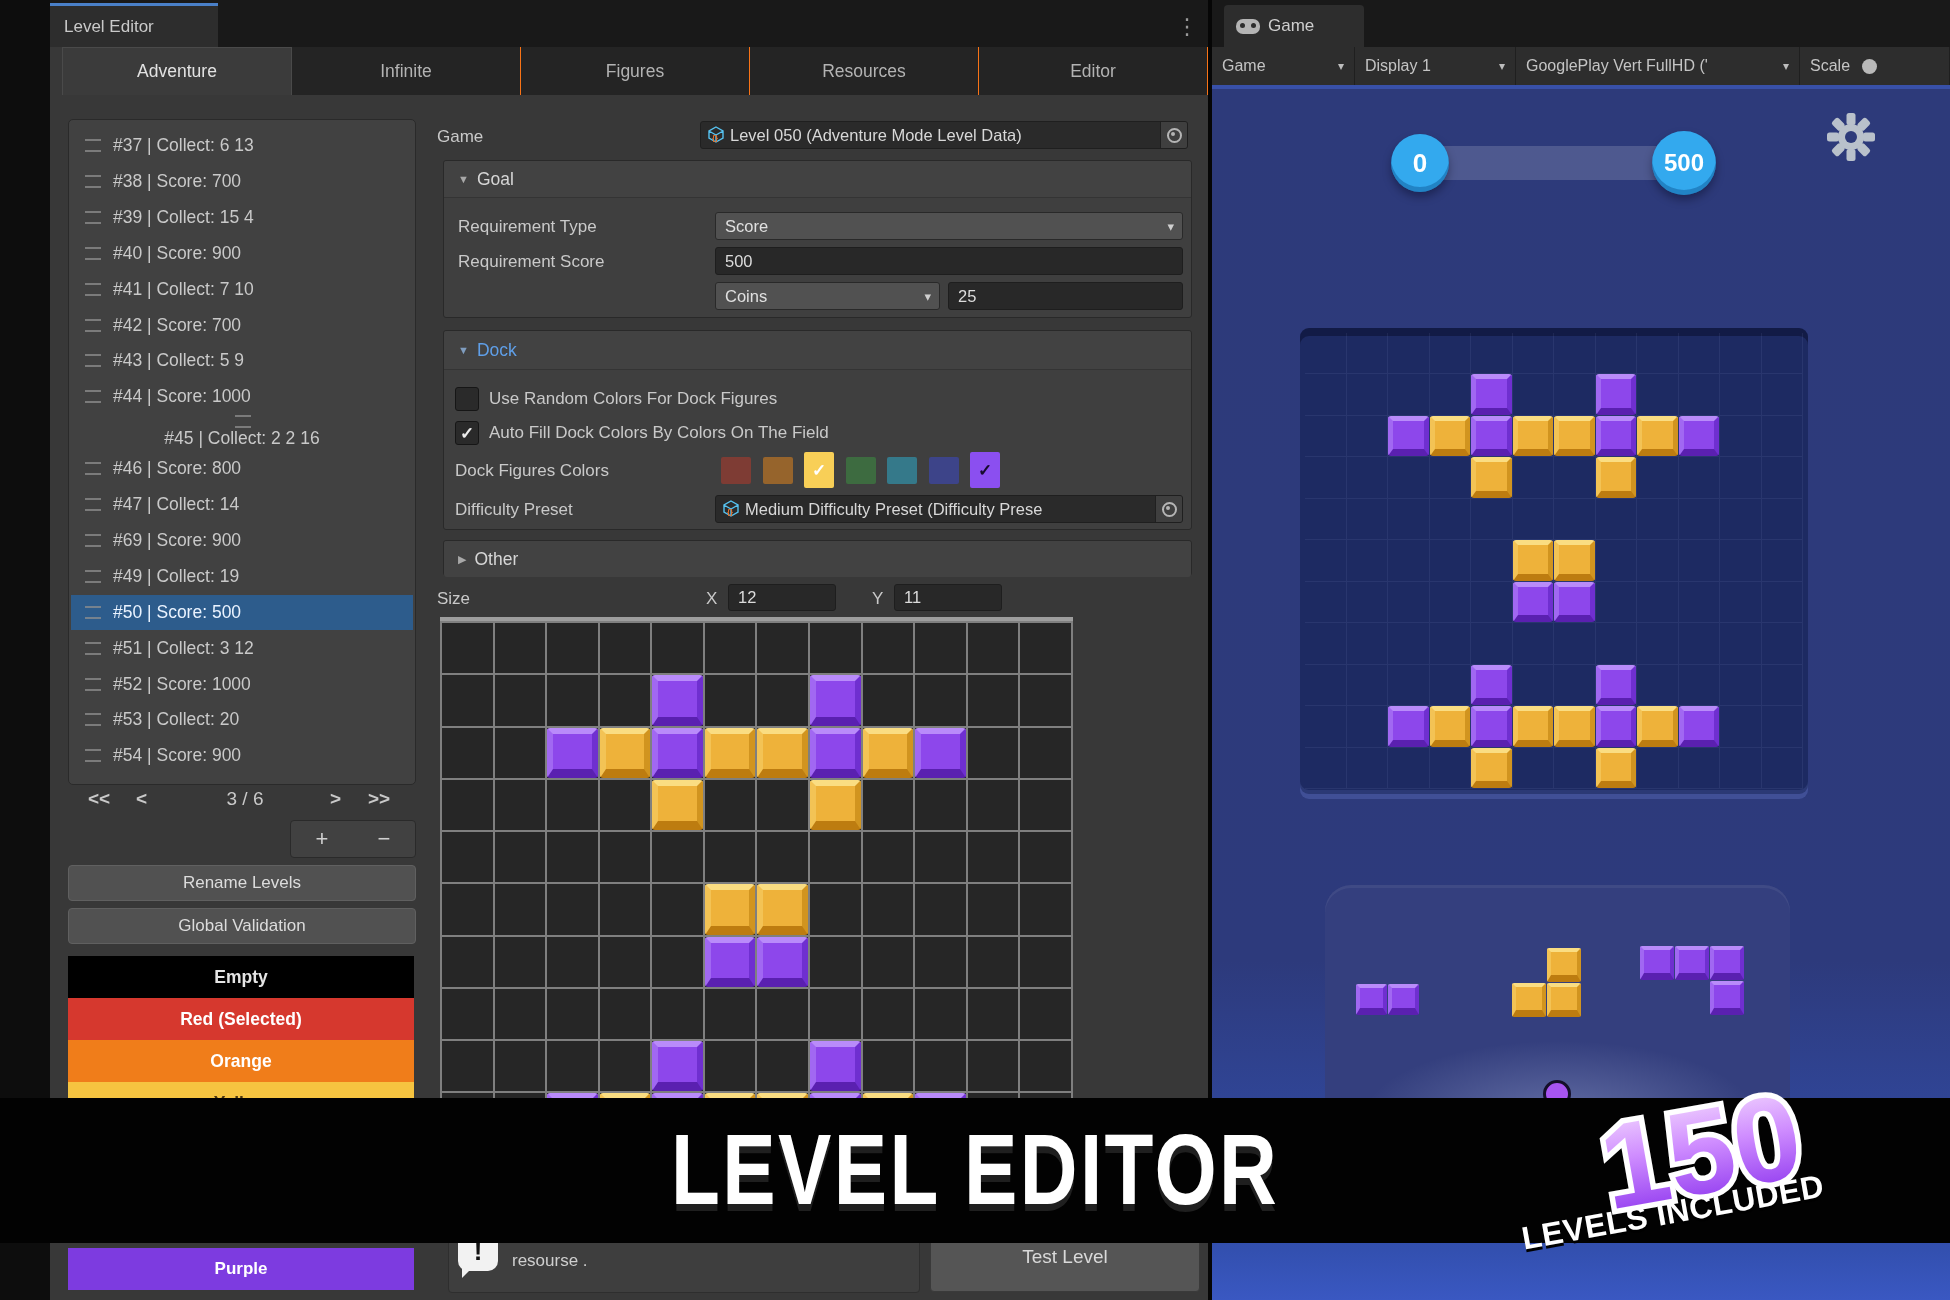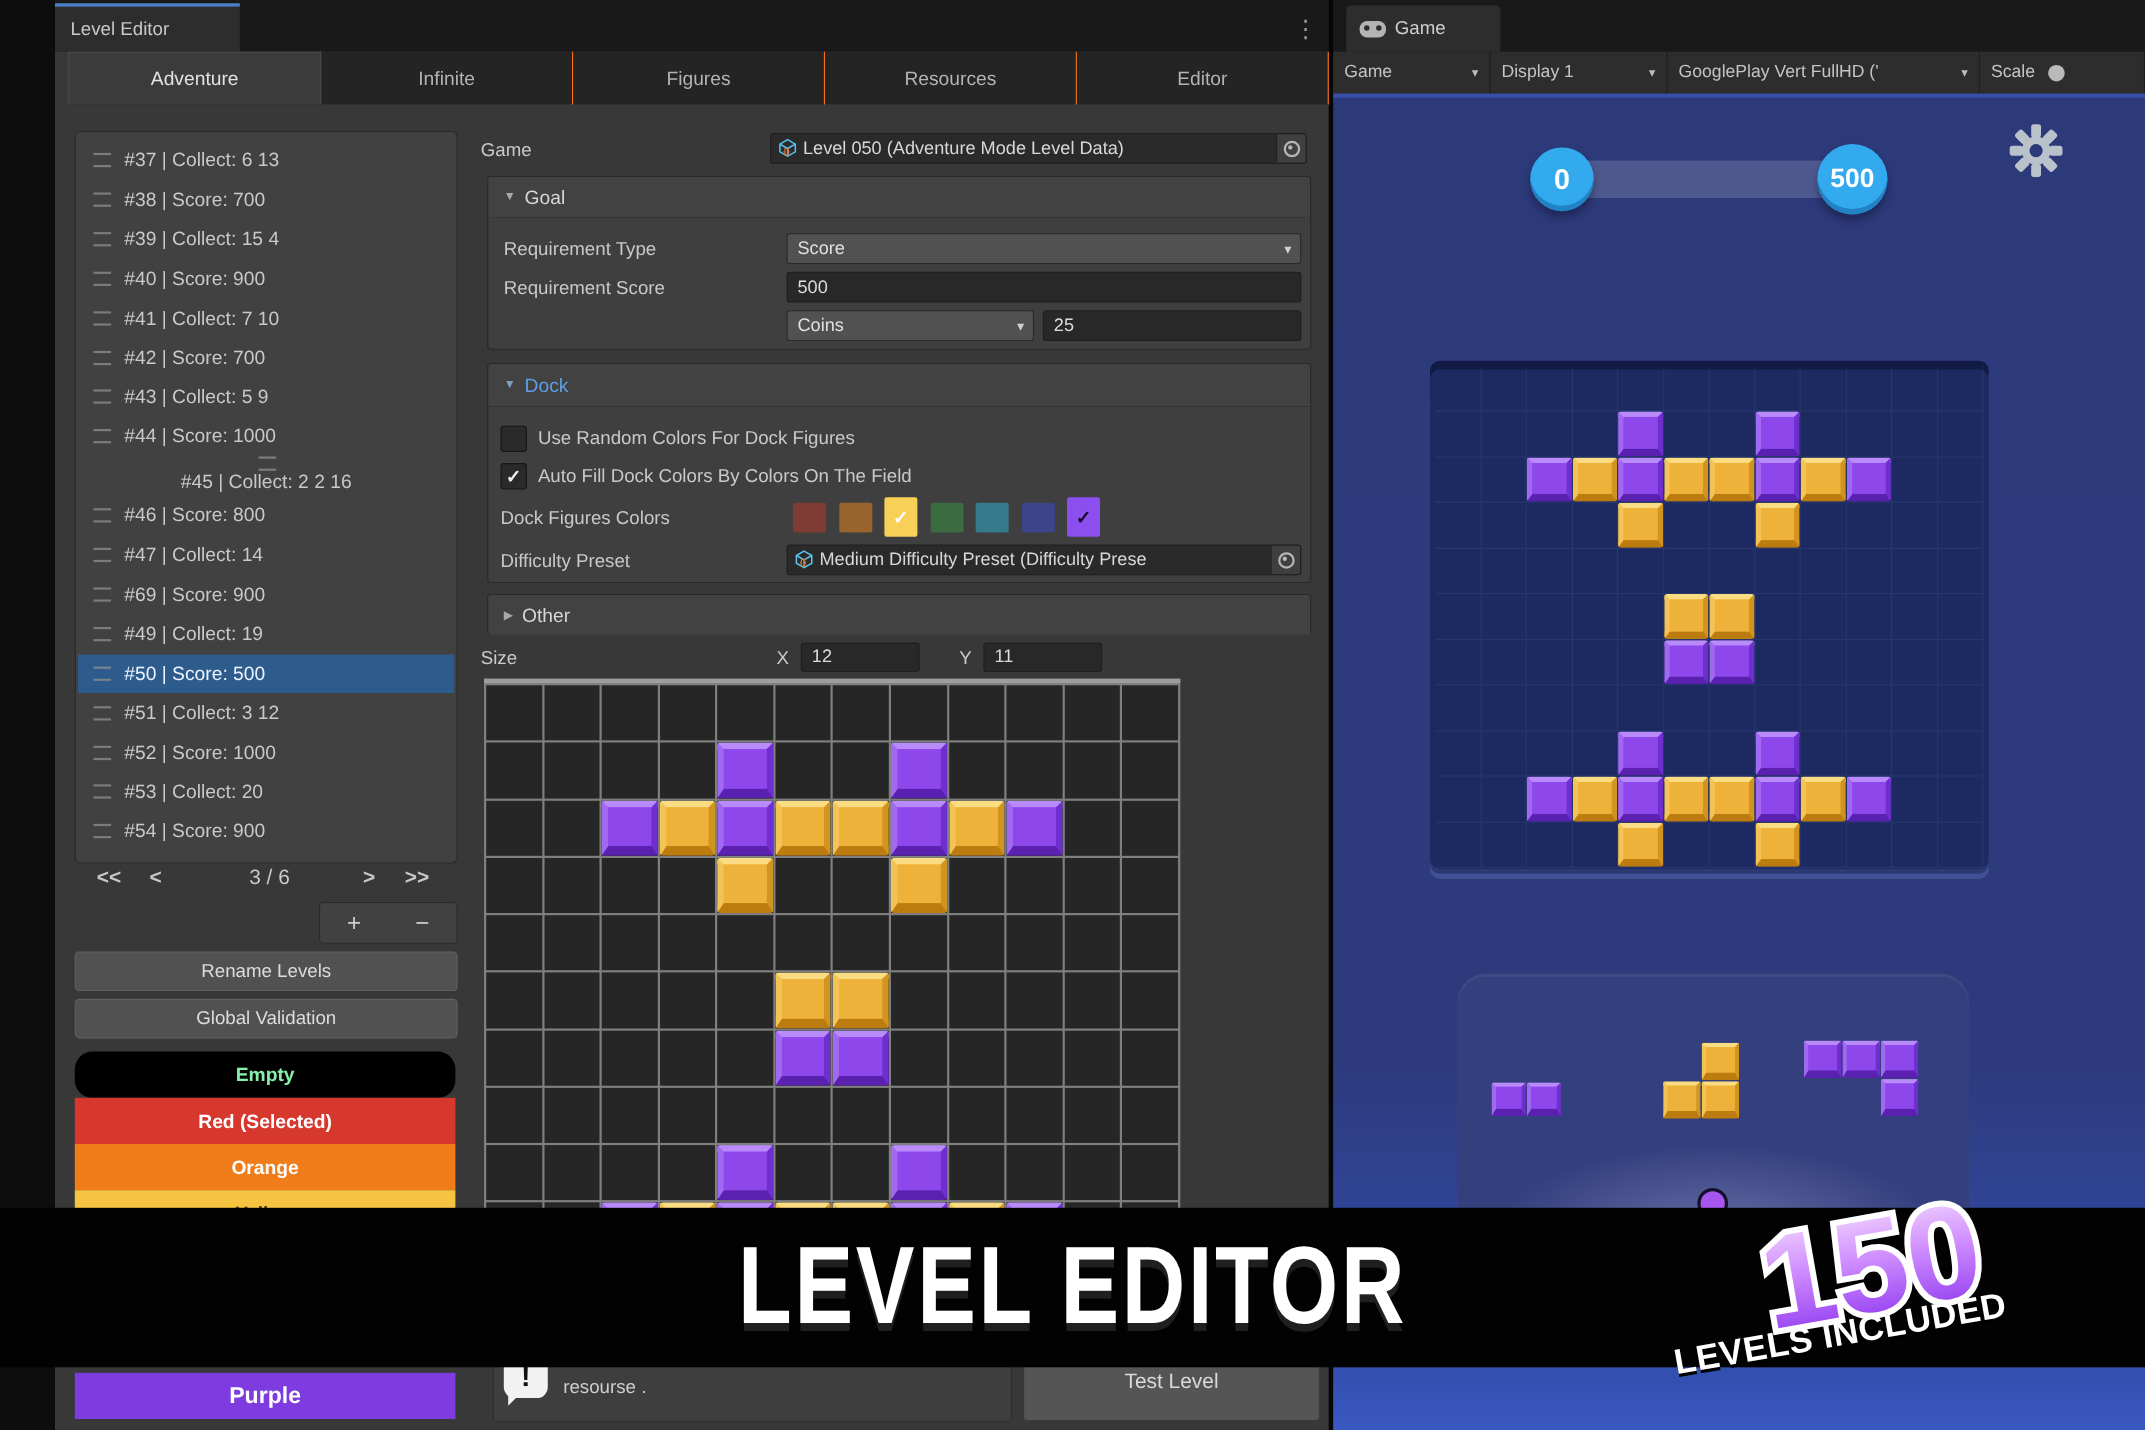--- a/index.html
+++ b/index.html
@@ -32,21 +32,21 @@
              display:flex;align-items:center;justify-content:space-around;font-size:22px;color:#cfcfcf;}
 
   .btn{background:#515151;border:1px solid #606060;border-radius:4px;color:#dcdcdc;
        display:flex;align-items:center;justify-content:center;font-size:17px;}
   .rename-btn{left:68px;top:865px;width:346px;height:34px;}
   .validate-btn{left:68px;top:908px;width:346px;height:34px;}
 
   .palette-stack{left:68px;top:956px;width:346px;}
   .pal-btn{height:42px;display:flex;align-items:center;justify-content:center;font-size:17.5px;font-weight:bold;}
   .pal-bottom{left:68px;top:1248px;width:346px;height:42px;display:flex;align-items:center;justify-content:center;
-              font-size:21px;font-weight:bold;}
+              font-size:17px;font-weight:bold;}
 
   
   .row-label{position:absolute;font-size:17px;color:#c9c9c9;}
   .objfield{position:absolute;background:#2a2a2a;border:1px solid #1f1f1f;border-radius:3px;height:28px;
             display:flex;align-items:center;box-sizing:border-box;overflow:hidden;}
   .objfield .txt{font-size:16.5px;color:#d8d8d8;white-space:nowrap;overflow:hidden;flex:1;}
   .picker{width:26px;height:100%;background:#3f3f3f;border-left:1px solid #202020;display:flex;align-items:center;justify-content:center;flex:0 0 26px;}
   .picker i{display:block;width:11px;height:11px;border:2px solid #b5b5b5;border-radius:50%;position:relative;}
   .picker i::after{content:"";position:absolute;left:2.5px;top:2.5px;width:4px;height:4px;background:#b5b5b5;border-radius:50%;}
   .cube{width:18px;height:18px;margin:0 5px 0 6px;flex:0 0 18px;}
@@ -242,21 +242,21 @@
   <div class="abs pag" style="left:368px;top:788px;">&gt;&gt;</div>
   <div class="abs plusminus">
     <span>+</span>
     <span>−</span>
   </div>
 
   <div class="abs btn rename-btn">Rename Levels</div>
   <div class="abs btn validate-btn">Global Validation</div>
 
   <div class="abs palette-stack" id="palette-stack">
-      <div class="pal-btn" style="background: rgb(0, 0, 0); color: #86efac; border-radius: 16px;">Empty</div>
+      <div class="pal-btn" style="background: rgb(0, 0, 0); color: #e5e5e5;">Empty</div>
       <div class="pal-btn" style="background: rgb(214, 56, 46); color: rgb(255, 255, 255);">Red (Selected)</div>
       <div class="pal-btn" style="background: rgb(240, 125, 26); color: rgb(255, 255, 255);">Orange</div>
       <div class="pal-btn" style="background: rgb(246, 196, 64); color: rgb(74, 53, 16);">Yellow</div>
     </div>
   <div class="abs pal-bottom" id="palette-bottom" style="background: rgb(125, 59, 224); color: rgb(255, 255, 255);">Purple</div>
 
   <div class="abs row-label" style="left:437px;top:127px;">Game</div>
   <div class="objfield" style="left:700px;top:121px;width:488px;">
     <svg class="cube" viewBox="0 0 18 18">
       <path d="M9 1 L16 5 L16 12 L9 16 L2 12 L2 5 Z M2 5 L9 9 L16 5 M9 9 L9 16" fill="none" stroke="#56c2f0" stroke-width="1.4"></path>

